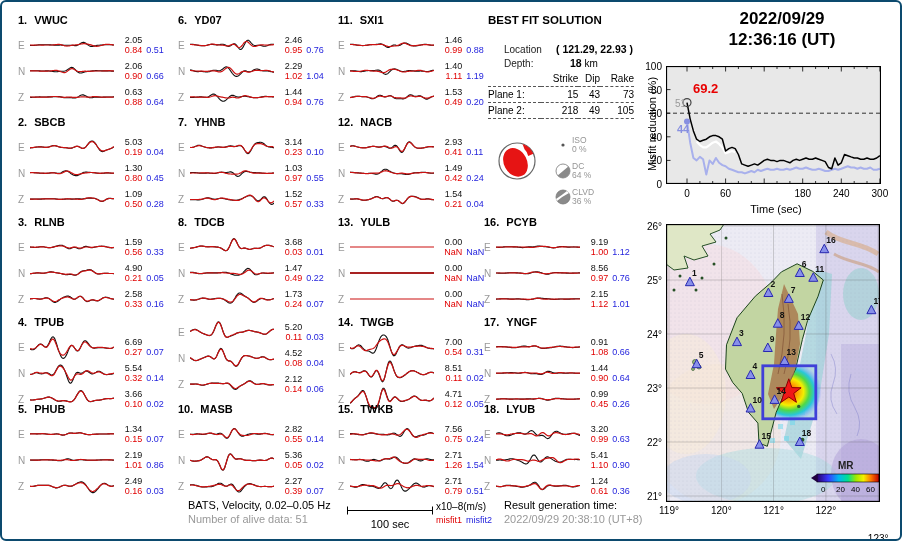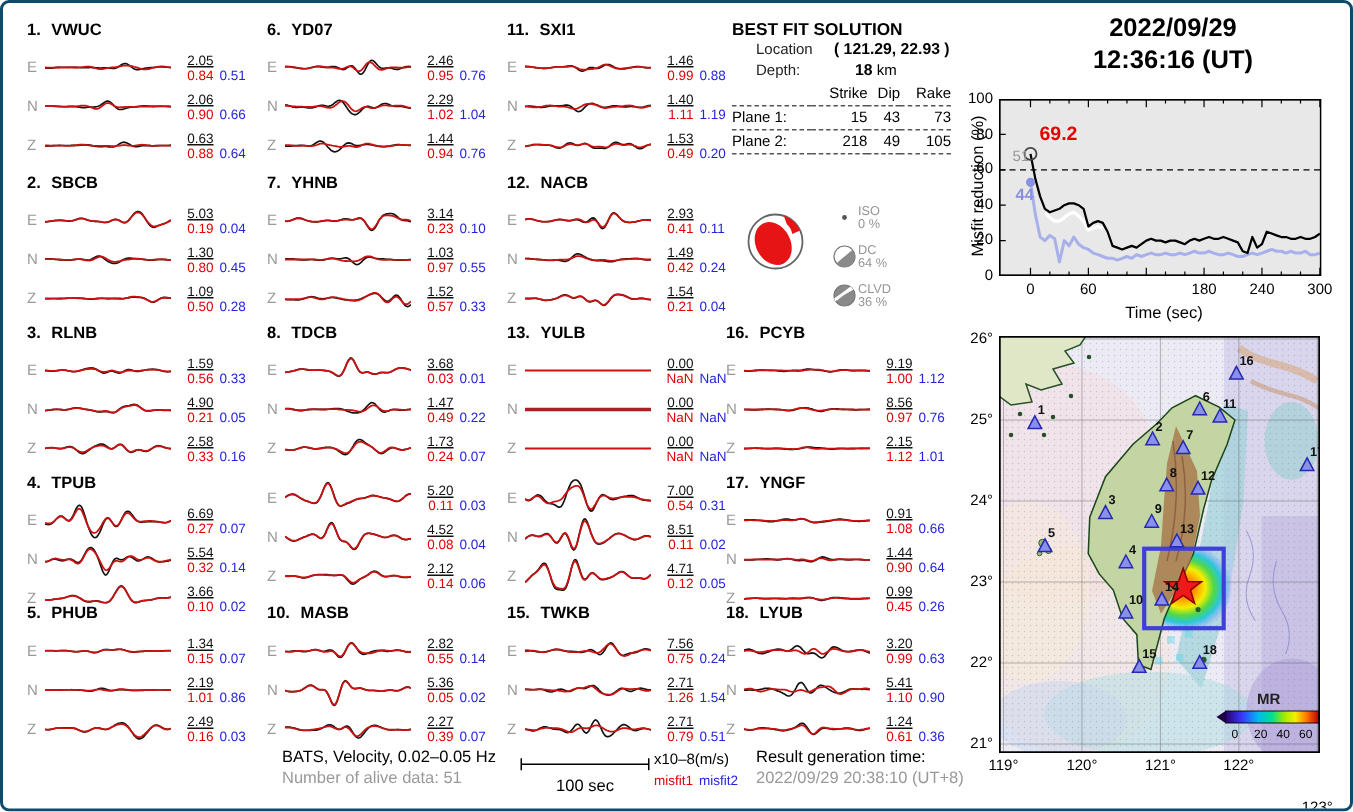--- a/index.html
+++ b/index.html
@@ -5,25 +5,25 @@
   html,body{margin:0;padding:0;background:#fff;font-family:"Liberation Sans",sans-serif;}
   .fig{position:relative;width:902px;height:541px;background:#fff;border:2px solid #0c4a6e;border-radius:6px;box-sizing:border-box;overflow:hidden;}
   .station{position:absolute;width:152px;}
   .st-head{font-size:11px;font-weight:bold;height:15px;color:#000;}
   .st-head .st-num{margin-right:7px;}
   .st-rows{margin-top:3px;}
   .strow{display:flex;align-items:center;height:26px;}
   .comp{width:12px;font-size:10px;color:#999;}
   .wave{flex:0 0 84px;height:26px;}
   .nums{width:29px;display:flex;flex-direction:column;align-items:flex-end;font-size:9px;line-height:10px;}
-  .nums .amp{color:#111;text-decoration:underline;}
+  .nums .amp{color:#111;}
   .nums .m1{color:#e00000;}
   .m2{width:24px;font-size:9px;color:#2424dd;margin-left:4px;padding-top:10px;}
   .bestfit{position:absolute;left:486px;top:12px;width:152px;}
-  .bf-head{font-size:11.5px;font-weight:bold;margin-bottom:1px;}
+  .bf-head{font-size:11.5px;font-weight:bold;margin-bottom:17px;}
   .bf-row{display:flex;align-items:baseline;font-size:10px;margin-bottom:2px;padding-left:16px;}
   .bf-row .lbl{width:52px;color:#222;}
   .bf-bold{font-weight:bold;font-size:10.5px;}
   .mw-val{font-weight:bold;font-size:17px;margin-left:12px;}
   .bf-table{width:146px;border-collapse:collapse;font-size:10px;margin-top:2px;}
   .bf-table td{padding:2px 0;}
   .bf-table .hd td{border-bottom:1px dashed #555;}
   .bf-table .pr td{border-bottom:1px dashed #555;}
   .bf-table td.r{text-align:right;}
   .bb-wrap{position:absolute;left:8px;top:126px;}
@@ -575,20 +575,21 @@
             </svg>
             <span class="nums">
               <span class="amp">0.00</span>
               <span class="m1">NaN</span>
             </span>
             <span class="m2">NaN</span>
           </div>
         </div>
       </div>
       <div class="station" style="left: 336px; top: 314px;">
+        <div class="st-head"><span class="st-num">14.</span><span class="st-code">TWGB</span></div>
         <div class="st-rows">
           <div class="strow">
             <span class="comp">E</span>
             <svg class="wave" viewBox="0 0 84 26">
               <path d="M0.0,13.7L0.8,14.2L1.5,14.6L2.3,14.7L3.1,14.6L3.9,14.2L4.6,13.7L5.4,13.0L6.2,12.3L6.9,11.7L7.7,11.2L8.5,10.9L9.2,11.0L10.0,11.3L10.8,11.8L11.6,12.6L12.3,13.5L13.1,14.4L13.9,15.2L14.6,15.8L15.4,16.3L16.2,16.6L17.0,16.7L17.7,16.9L18.5,17.0L19.3,17.3L20.0,17.7L20.8,18.2L21.6,18.7L22.3,19.1L23.1,19.1L23.9,18.8L24.7,17.9L25.4,16.6L26.2,14.7L27.0,12.5L27.7,10.2L28.5,8.0L29.3,5.9L30.1,4.2L30.8,2.8L31.6,1.9L32.4,1.3L33.1,1.0L33.9,1.0L34.7,1.2L35.4,1.8L36.2,2.7L37.0,4.0L37.8,5.8L38.5,8.0L39.3,10.5L40.1,13.1L40.8,15.8L41.6,18.1L42.4,20.0L43.2,21.3L43.9,21.8L44.7,21.6L45.5,20.8L46.2,19.5L47.0,17.8L47.8,16.0L48.6,14.4L49.3,12.9L50.1,11.8L50.9,11.1L51.6,10.7L52.4,10.8L53.2,11.1L53.9,11.6L54.7,12.2L55.5,12.8L56.3,13.4L57.0,13.8L57.8,14.0L58.6,14.1L59.3,14.0L60.1,13.8L60.9,13.6L61.7,13.3L62.4,13.0L63.2,12.7L64.0,12.5L64.7,12.3L65.5,12.1L66.3,11.9L67.0,11.8L67.8,11.7L68.6,11.5L69.4,11.4L70.1,11.4L70.9,11.4L71.7,11.4L72.4,11.6L73.2,11.9L74.0,12.2L74.8,12.6L75.5,13.0L76.3,13.4L77.1,13.8L77.8,14.1L78.6,14.3L79.4,14.4L80.1,14.5L80.9,14.6L81.7,14.7L82.5,14.7L83.2,14.8L84.0,14.9" fill="none" stroke="#111" stroke-width="1.1"></path>
               <path d="M0.0,13.6L0.8,14.0L1.5,14.3L2.3,14.4L3.1,14.2L3.9,13.9L4.6,13.4L5.4,12.9L6.2,12.4L6.9,12.0L7.7,11.8L8.5,11.8L9.2,12.0L10.0,12.5L10.8,13.1L11.6,13.9L12.3,14.7L13.1,15.4L13.9,16.0L14.6,16.4L15.4,16.6L16.2,16.6L17.0,16.4L17.7,16.1L18.5,15.8L19.3,15.5L20.0,15.3L20.8,15.2L21.6,15.0L22.3,14.8L23.1,14.5L23.9,14.0L24.7,13.4L25.4,12.5L26.2,11.4L27.0,10.3L27.7,9.3L28.5,8.3L29.3,7.5L30.1,6.8L30.8,6.2L31.6,5.8L32.4,5.4L33.1,5.1L33.9,4.9L34.7,4.9L35.4,5.0L36.2,5.6L37.0,6.5L37.8,7.9L38.5,9.6L39.3,11.7L40.1,13.9L40.8,16.0L41.6,17.8L42.4,19.3L43.2,20.2L43.9,20.5L44.7,20.2L45.5,19.5L46.2,18.4L47.0,17.1L47.8,15.7L48.6,14.4L49.3,13.2L50.1,12.3L50.9,11.7L51.6,11.4L52.4,11.3L53.2,11.5L53.9,11.7L54.7,12.0L55.5,12.4L56.3,12.7L57.0,12.9L57.8,13.1L58.6,13.2L59.3,13.2L60.1,13.1L60.9,13.0L61.7,12.9L62.4,12.7L63.2,12.6L64.0,12.5L64.7,12.4L65.5,12.3L66.3,12.3L67.0,12.3L67.8,12.2L68.6,12.2L69.4,12.2L70.1,12.2L70.9,12.2L71.7,12.3L72.4,12.4L73.2,12.5L74.0,12.7L74.8,12.9L75.5,13.2L76.3,13.4L77.1,13.6L77.8,13.8L78.6,14.0L79.4,14.1L80.1,14.3L80.9,14.4L81.7,14.4L82.5,14.5L83.2,14.6L84.0,14.6" fill="none" stroke="#cc1111" stroke-width="1.2"></path>
             </svg>
             <span class="nums">
               <span class="amp">7.00</span>
               <span class="m1">0.54</span>

